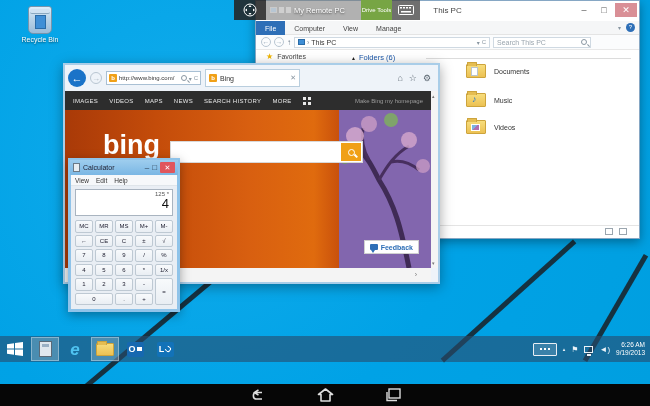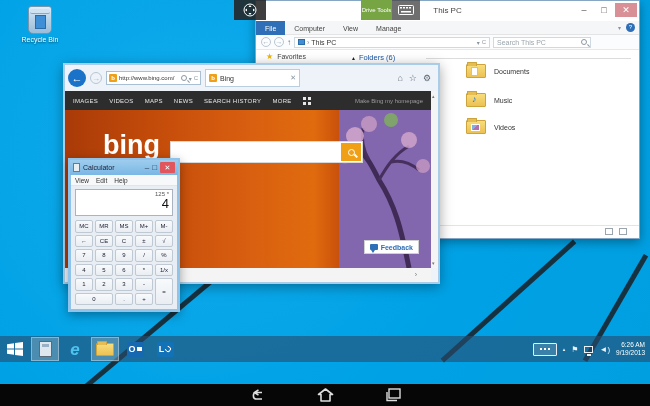--- a/index.html
+++ b/index.html
@@ -357,20 +357,28 @@
         <span class="key key-plus">+</span>
       </div>
     </div>
 
     <div id="rd-dpad" class="abs">
       <svg width="14" height="14" viewBox="0 0 14 14">
         <circle cx="7" cy="7" r="6" fill="none" stroke="#fff" stroke-width="1"></circle>
         <path d="M7,2 L8.5,4 H5.5 Z M7,12 L5.5,10 H8.5 Z M2,7 L4,5.5 V8.5 Z M12,7 L10,8.5 V5.5 Z" fill="#fff"></path>
       </svg>
     </div>
+    <div id="rd-bar" class="abs">
+      <span class="rd-qat">
+        <span class="qat-pc"></span>
+        <span class="qat-doc"></span>
+        <span class="qat-doc"></span>
+      </span>
+      <span class="rd-title">My Remote PC</span>
+    </div>
     <div id="drive-tools" class="abs">Drive Tools</div>
     <div id="rd-kbd" class="abs">
       <svg width="16" height="10" viewBox="0 0 16 10">
         <rect x="0.5" y="0.5" width="15" height="9" fill="none" stroke="#fff" rx="1"></rect>
         <g fill="#fff">
             <rect x="2" y="2" width="2" height="1.5"></rect>
             <rect x="5" y="2" width="2" height="1.5"></rect>
             <rect x="8" y="2" width="2" height="1.5"></rect>
             <rect x="11" y="2" width="2" height="1.5"></rect>
             <rect x="3" y="6" width="10" height="1.5"></rect>

